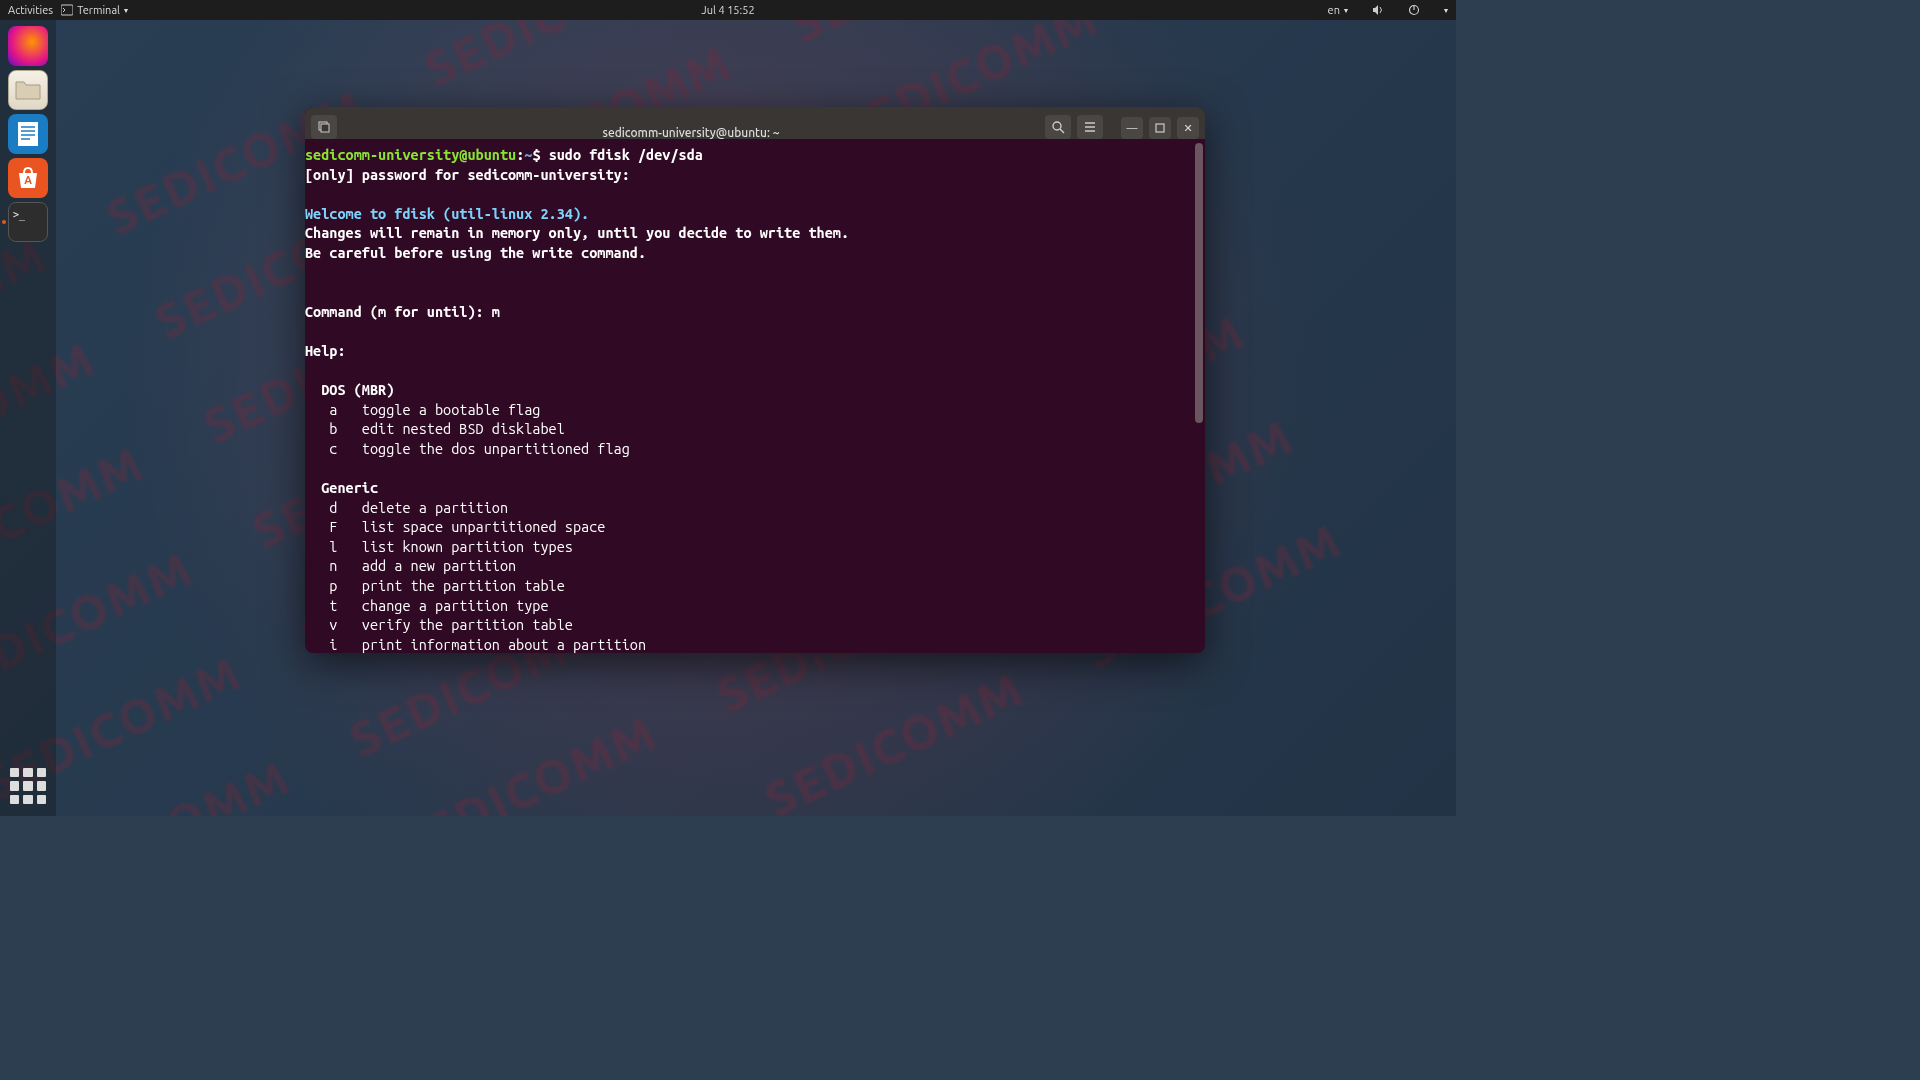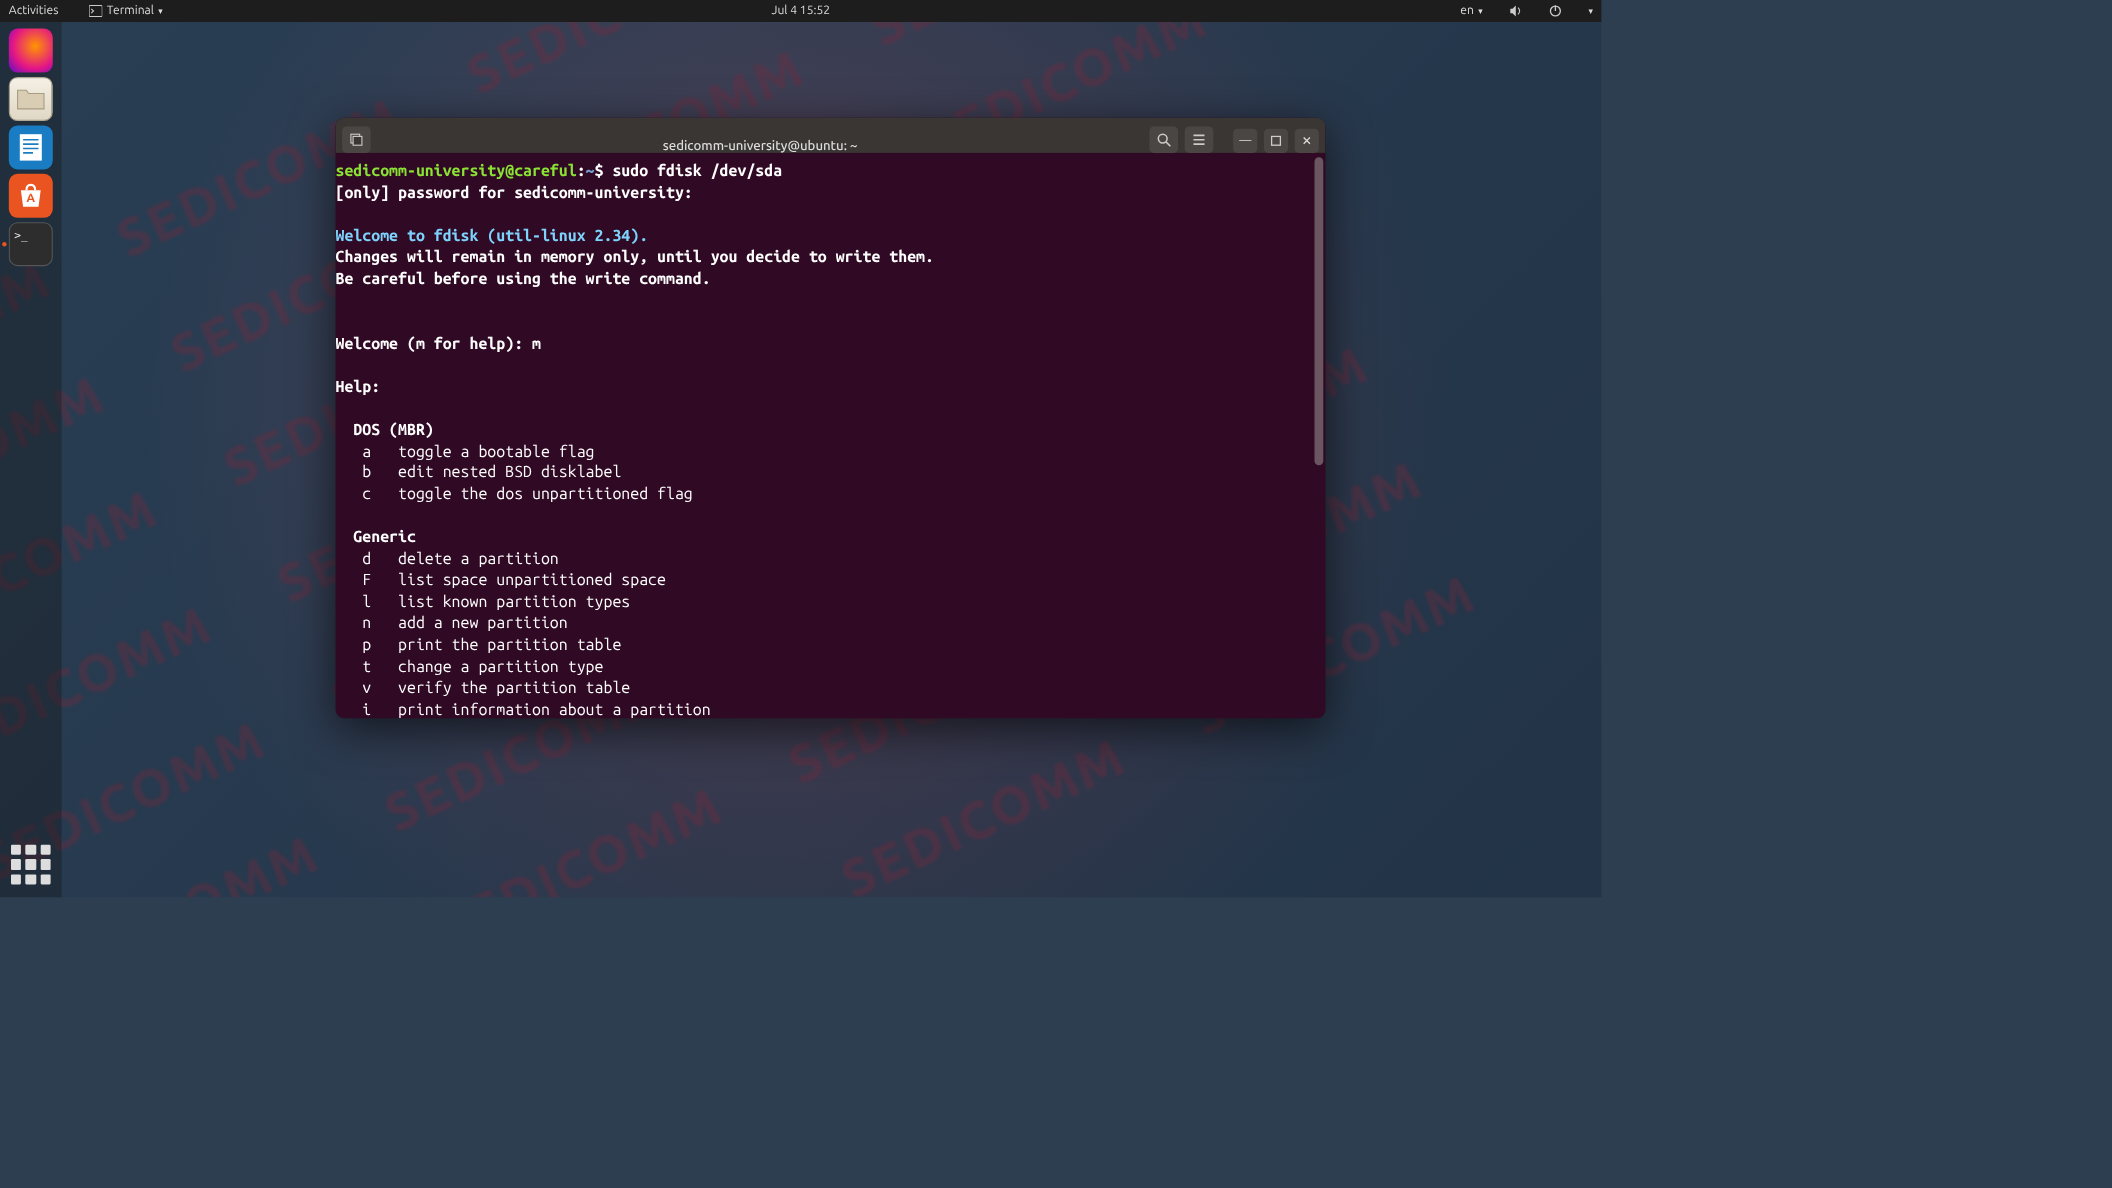--- a/index.html
+++ b/index.html
@@ -21,21 +21,21 @@
   transform: rotate(-25deg); line-height: 2.4; word-spacing: 60px;
   letter-spacing: 2px; filter: blur(1px);
 }
 
 
 .topbar {
   position: absolute; top: 0; left: 0; right: 0; height: 20px;
   background: #1d1d1d; color: #ddd; display: flex; align-items: center;
   font-size: 11px; padding: 0 8px; z-index: 100;
 }
-.topbar .left { display: flex; gap: 28px; align-items: center; }
+.topbar .left { display: flex; gap: 8px; align-items: center; }
 .topbar .center { position: absolute; left: 50%; transform: translateX(-50%); }
 .topbar .right { margin-left: auto; display: flex; gap: 24px; align-items: center; }
 .topbar .menu-item { display: flex; align-items: center; gap: 4px; cursor: pointer; }
 .tri-down { font-size: 8px; }
 
 
 .dock {
   position: absolute; left: 0; top: 20px; bottom: 0; width: 56px;
   background: rgba(20,20,20,0.35); z-index: 50;
   display: flex; flex-direction: column; align-items: center; padding-top: 6px; gap: 4px;
@@ -207,29 +207,29 @@
     <div class="tb-winbtn">
       <svg width="10" height="10" viewBox="0 0 10 10">
           <rect x="1" y="1" width="8" height="8" fill="none" stroke="#ccc" stroke-width="1.2"></rect>
         </svg>
     </div>
     <div class="tb-winbtn tb-close">✕</div>
   </div>
 
   <div class="term-body">
     <div class="term-scroll"></div>
-    <div class="term-content"><span class="prompt-user">sedicomm-university@careful</span><span class="prompt-sep">:</span><span class="prompt-path">~</span><span class="prompt-sep">$ </span><span class="cmd">sudo fdisk /dev/sda</span>
+    <div class="term-content"><span class="prompt-user">sedicomm-university@ubuntu</span><span class="prompt-sep">:</span><span class="prompt-path">~</span><span class="prompt-sep">$ </span><span class="cmd">sudo fdisk /dev/sda</span>
 <span class="bold">[only] password for sedicomm-university:</span>
 
 <span class="welcome">Welcome to fdisk (util-linux 2.34).</span>
 <span class="bold">Changes will remain in memory only, until you decide to write them.</span>
 <span class="bold">Be careful before using the write command.</span>
 
 
-<span class="bold">Welcome (m for help): m</span>
+<span class="bold">Command (m for until): m</span>
 
 <span class="bold">Help:</span>
 
 <span class="bold">  DOS (MBR)</span>
 <span>   a   toggle a bootable flag</span>
 <span>   b   edit nested BSD disklabel</span>
 <span>   c   toggle the dos unpartitioned flag</span>
 
 <span class="bold">  Generic</span>
 <span>   d   delete a partition</span>

